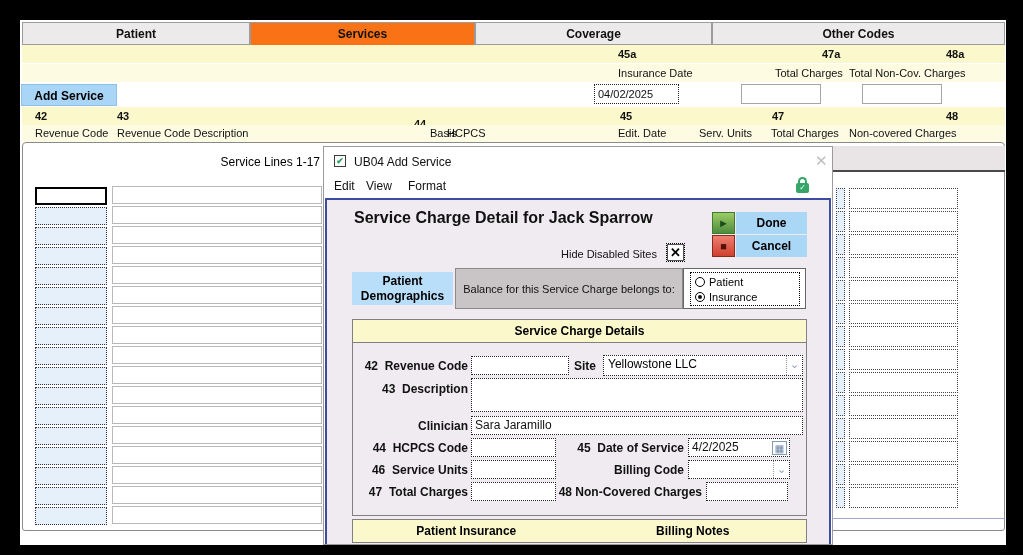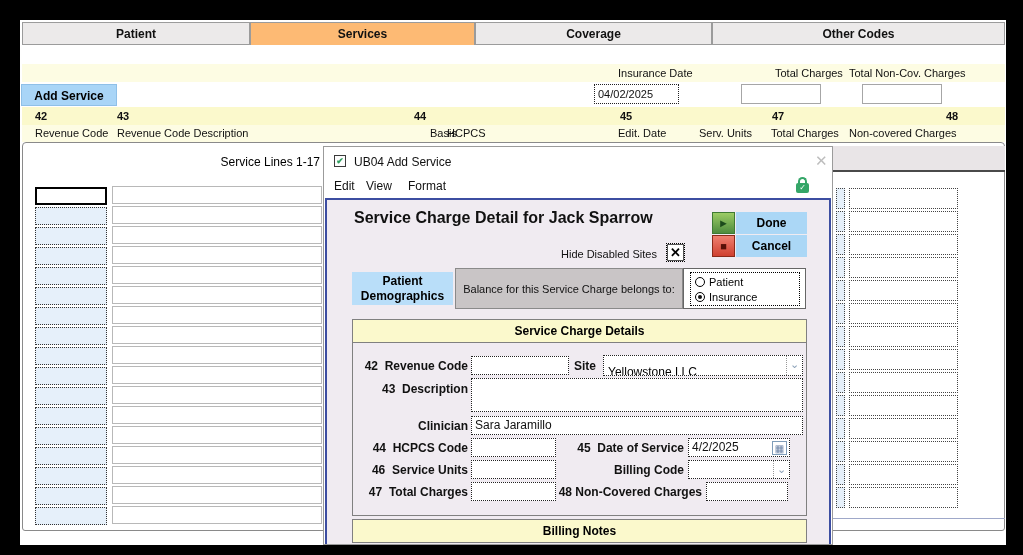--- a/index.html
+++ b/index.html
@@ -4,21 +4,21 @@
 <style>
   * { margin:0; padding:0; box-sizing:border-box; }
   body { background:#000; font-family:"Liberation Sans", sans-serif; }
   .screen { position:relative; width:1023px; height:555px; background:#000; overflow:hidden; }
   .abs { position:absolute; }
   .appbg { left:20px; top:20px; width:986px; height:525px; background:#fff; }
 
   
   .tab { top:22px; height:23px; line-height:22px; text-align:center; font-size:12px; font-weight:bold;
          background:#eceaea; border:1px solid #9b9b9b; color:#111; }
-  .tab.active { background:#fdba74; border-bottom:none; }
+  .tab.active { background:#f97316; border-bottom:none; }
 
   
   .yrowA { background:#fbf9cc; }
   .yrowB { background:#fdfce3; }
   .hdrtxt { font-size:11px; color:#111; white-space:pre; }
   .bold { font-weight:bold; }
 
   .addsvc { left:21px; top:84px; width:96px; height:22px; background:#a9d5f7; font-size:12px; font-weight:bold;
             text-align:center; line-height:22px; border:1px solid #8fc0e8; }
   .dotfield { background:#fff; border:1px dotted #222; font-size:11px; color:#111; padding:0 3px; line-height:18px; }
@@ -57,21 +57,21 @@
   .radiorow { display:flex; align-items:center; height:15px; font-size:11px; }
   .radio { width:10px; height:10px; border:1px solid #000; border-radius:50%; background:#fff; margin-right:4px; position:relative; }
   .radio.sel::after { content:""; position:absolute; left:2px; top:2px; width:4px; height:4px; border-radius:50%; background:#111; }
   .groupbox { left:352px; top:319px; width:455px; height:197px; border:1px solid #808080; }
   .grouphdr { height:23px; background:#fbf9cc; border-bottom:1px solid #808080; font-size:12px; font-weight:bold;
               text-align:center; line-height:22px; }
   .flabel { font-size:12px; font-weight:bold; color:#111; text-align:right; white-space:pre; }
   .finput { background:#fff; border:1px dotted #222; font-size:12px; color:#111; padding:0 3px;
             font-family:"Liberation Sans", sans-serif; }
   .selbox { background:#fff; border:1px dotted #222; font-size:12px; display:flex; }
-  .selval { flex:1; padding:1px 0 8px 4px; overflow:hidden; white-space:nowrap;margin-top:8px; }
+  .selval { flex:1; padding:1px 0 8px 4px; overflow:hidden; white-space:nowrap; }
   .chev { width:16px; border-left:1px dotted #999; color:#8aa0b8; text-align:center; font-size:11px; line-height:17px; }
   .calbtn { position:absolute; right:2px; top:2px; width:15px; height:14px; background:#fff; border:1px solid #7f9db9;
             color:#6a82a6; font-size:10px; line-height:13px; text-align:center; }
   .footerhdr { left:352px; top:519px; width:455px; height:24px; background:#fbf9cc; border:1px solid #808080; display:flex; }
   .footerhdr span { flex:1; font-size:12px; font-weight:bold; text-align:center; line-height:22px; }
   
   .lock { width:13px; height:16px; }
   .lock .sh { width:9px; height:7px; border:2px solid #35a668; border-bottom:none; border-radius:5px 5px 0 0; margin:0 auto; }
   .lock .bd { width:13px; height:10px; background:#35a668; border-radius:2px; color:#fff; font-size:8px;
               text-align:center; line-height:10px; margin-top:-1px; }
@@ -82,35 +82,40 @@
 <body>
 
 <div class="screen">
   <div class="abs appbg"></div>
 
   <div class="abs tab" style="left:22px;width:228px;">Patient</div>
   <div class="abs tab active" style="left:250px;width:225px;">Services</div>
   <div class="abs tab" style="left:475px;width:237px;">Coverage</div>
   <div class="abs tab" style="left:712px;width:293px;">Other Codes</div>
 
+  <div class="abs yrowA" style="left:22px;top:45px;width:983px;height:18px;">
+    <span class="abs hdrtxt bold" style="left:596px;top:3px;">45a</span>
+    <span class="abs hdrtxt bold" style="left:800px;top:3px;">47a</span>
+    <span class="abs hdrtxt bold" style="left:924px;top:3px;">48a</span>
+  </div>
   <div class="abs yrowB" style="left:22px;top:64px;width:983px;height:18px;">
     <span class="abs hdrtxt" style="left:596px;top:3px;">Insurance Date</span>
     <span class="abs hdrtxt" style="left:753px;top:3px;">Total Charges</span>
     <span class="abs hdrtxt" style="left:827px;top:3px;">Total Non-Cov. Charges</span>
   </div>
 
   <div class="abs addsvc">Add Service</div>
   <div class="abs dotfield" style="left:594px;top:84px;width:85px;height:20px;">04/02/2025</div>
   <div class="abs plainfield" style="left:741px;top:84px;width:80px;height:20px;"></div>
   <div class="abs plainfield" style="left:862px;top:84px;width:80px;height:20px;"></div>
 
   <div class="abs yrowA" style="left:22px;top:107px;width:983px;height:24px;">
     <span class="abs hdrtxt bold" style="left:13px;top:3px;">42</span>
     <span class="abs hdrtxt bold" style="left:95px;top:3px;">43</span>
-    <span class="abs hdrtxt bold" style="left:392px;top:3px;">44</span>
+    <span class="abs hdrtxt bold" style="left:392px;top:11px;">44</span>
     <span class="abs hdrtxt bold" style="left:598px;top:3px;">45</span>
     <span class="abs hdrtxt bold" style="left:682px;top:17px;">46</span>
     <span class="abs hdrtxt bold" style="left:750px;top:3px;">47</span>
     <span class="abs hdrtxt bold" style="left:924px;top:3px;">48</span>
   </div>
   <div class="abs yrowB" style="left:22px;top:125px;width:983px;height:17px;">
     <span class="abs hdrtxt" style="left:13px;top:2px;">Revenue Code</span>
     <span class="abs hdrtxt" style="left:95px;top:2px;">Revenue Code Description</span>
     <span class="abs hdrtxt" style="left:388px;top:2px;padding-left:20px;">Basis</span>
     <span class="abs hdrtxt" style="left:425px;top:2px;">HCPCS</span>
@@ -266,15 +271,16 @@
     <span class="selval"></span>
     <span class="chev">⌄</span>
   </div>
 
   <span class="abs flabel" style="left:352px;top:485px;width:116px;">47  Total Charges</span>
   <div class="abs finput" style="left:471px;top:482px;width:85px;height:19px;line-height:17px;"></div>
   <span class="abs flabel" style="left:540px;top:485px;width:162px;">48 Non-Covered Charges</span>
   <div class="abs finput" style="left:706px;top:482px;width:82px;height:19px;line-height:17px;"></div>
 
   <div class="abs footerhdr">
+    <span>Patient Insurance</span>
     <span>Billing Notes</span>
   </div>
 </div>
 
 </body></html>

